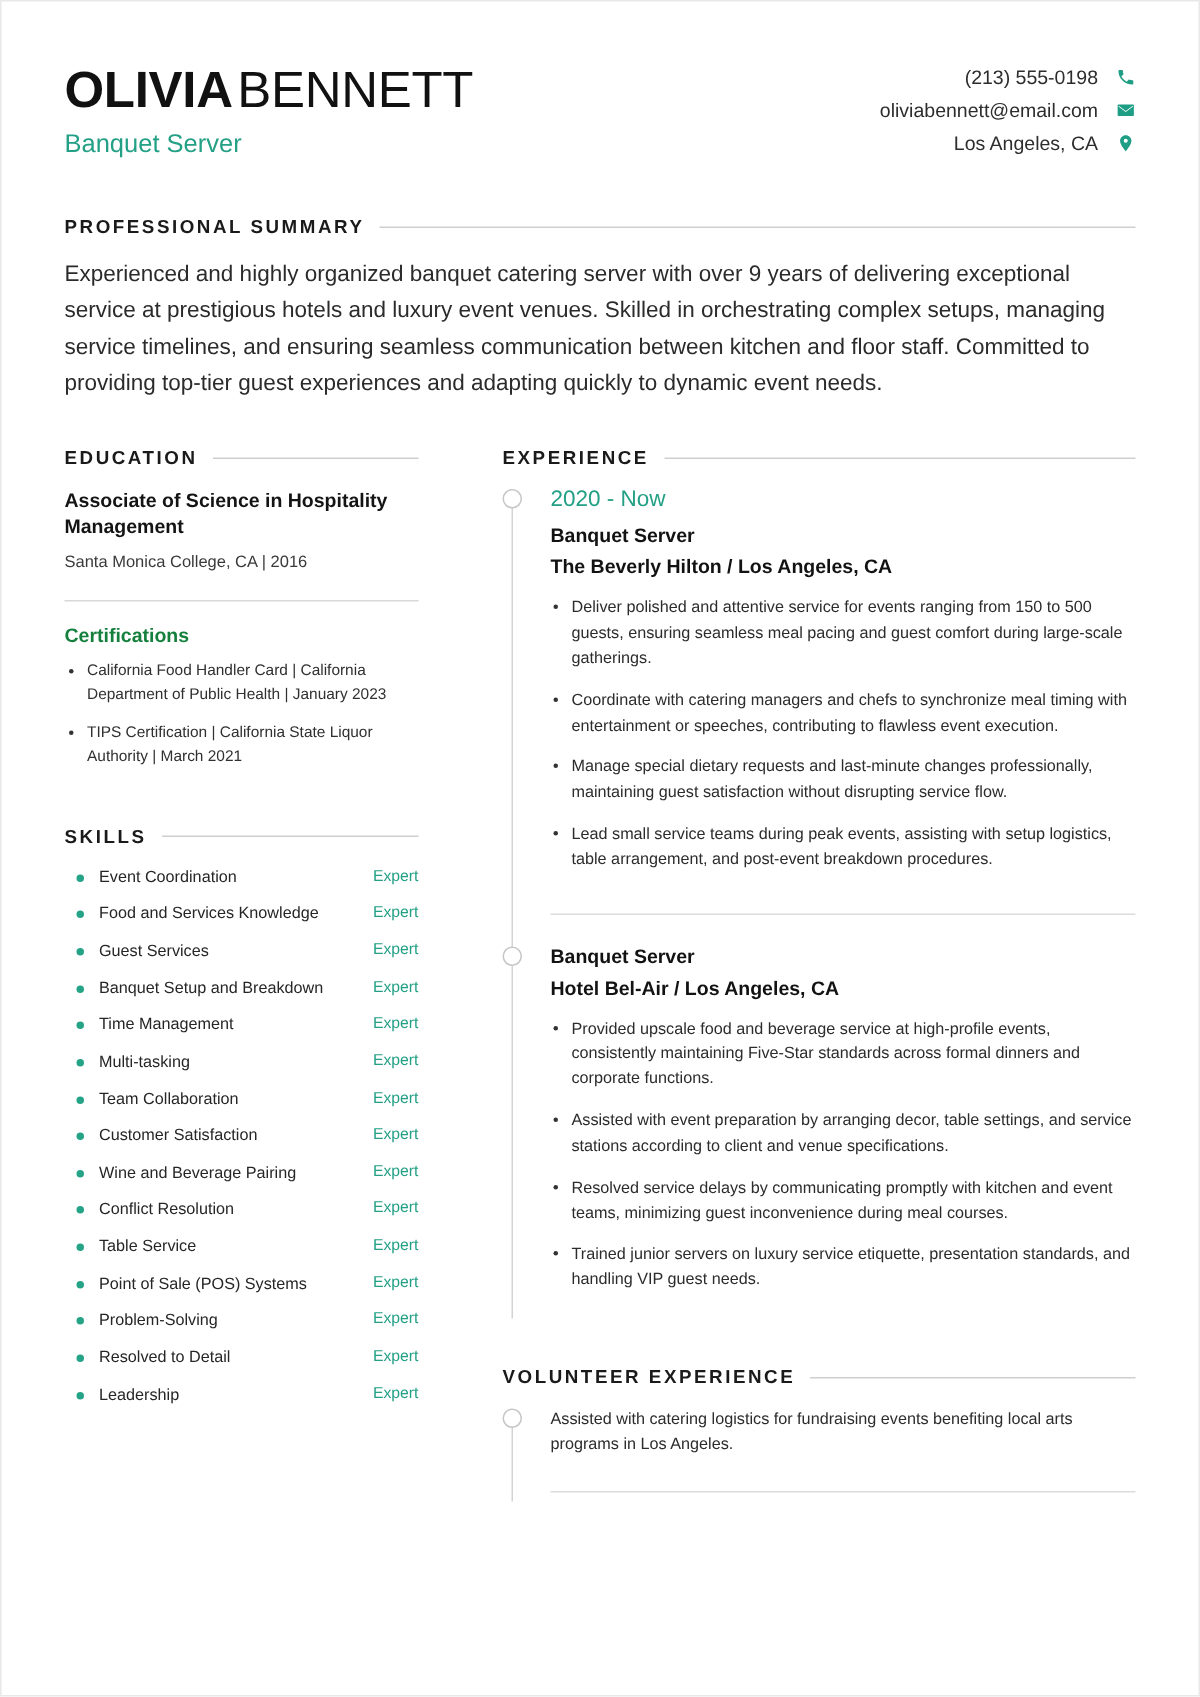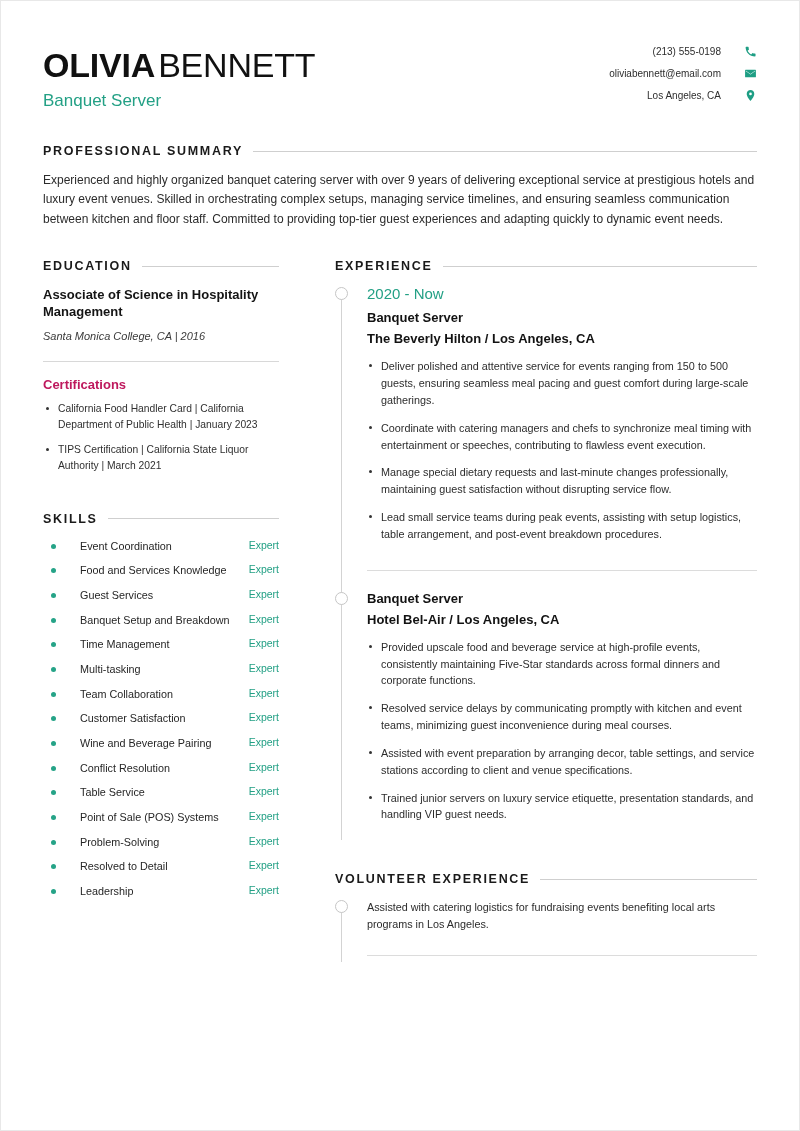--- a/index.html
+++ b/index.html
@@ -19,21 +19,21 @@
     background: #ffffff;
     border: 1px solid #e8e8e8;
     padding: 34px 42px 0 42px;
     position: relative;
   }
 
   
   .header {
     display: flex;
     justify-content: space-between;
-    align-items: flex-end;
+    align-items: flex-start;
     padding-top: 4px;
   }
   .name-block { padding-top: 2px; }
   .name {
     font-size: 34px;
     letter-spacing: -0.2px;
     line-height: 1.12;
     color: #111111;
     white-space: nowrap;
   }
@@ -44,23 +44,23 @@
     color: #23a085;
     margin-top: 7px;
     font-weight: 400;
   }
 
   .contact { padding-top: 6px; }
   .contact-row {
     display: flex;
     align-items: center;
     justify-content: flex-end;
-    gap: 23px;
+    gap: 12px;
     margin-bottom: 9px;
-    font-size: 10px;
+    font-size: 13px;
     color: #2d2d2d;
   }
   .contact-row .c-text { line-height: 1; }
   .c-icon {
     width: 13px; height: 13px;
     display: inline-flex;
     align-items: center;
     justify-content: center;
     flex: 0 0 13px;
   }
@@ -82,21 +82,21 @@
   }
   .sec-head .rule {
     flex: 1 1 auto;
     height: 1px;
     background: #cfcfcf;
   }
 
   
   .summary-sec { margin-top: 33px; }
   .summary-text {
-    font-size: 12px;
+    font-size: 15px;
     line-height: 1.62;
     color: #2b2b2b;
   }
 
   
   .cols {
     display: flex;
     margin-top: 30px;
     align-items: flex-start;
   }
@@ -109,32 +109,31 @@
     font-size: 13px;
     font-weight: 700;
     line-height: 1.32;
     color: #141414;
     margin-bottom: 8px;
   }
   .edu-meta {
     font-size: 11px;
     color: #3a3a3a;
     line-height: 1.4;
-    font-style: italic;
   }
   .divider {
     height: 1px;
     background: #d8d8d8;
     margin: 17px 0 15px 0;
   }
 
   .sub-head {
     font-size: 13px;
     font-weight: 700;
-    color: #be185d;
+    color: #15803d;
     margin-bottom: 9px;
   }
   .cert-list { list-style: none; }
   .cert-item {
     position: relative;
     padding-left: 15px;
     font-size: 10.3px;
     line-height: 1.55;
     color: #303030;
     margin-bottom: 9px;
@@ -153,21 +152,21 @@
   .skill-row {
     display: flex;
     align-items: flex-start;
     justify-content: space-between;
     margin-bottom: 9px;
     gap: 8px;
   }
   .skill-left {
     display: flex;
     align-items: flex-start;
-    gap: 24px;
+    gap: 10px;
     flex: 1 1 auto;
     padding-left: 8px;
   }
   .skill-dot {
     width: 5px; height: 5px;
     border-radius: 50%;
     background: #25a387;
     flex: 0 0 5px;
     margin-top: 5px;
   }
@@ -474,22 +473,22 @@
           </div>
 
           <div class="exp-sep"></div>
 
           <div class="tl-item">
             <span class="tl-dot"></span>
             <div class="tl-role">Banquet Server</div>
             <div class="tl-org">Hotel Bel-Air / Los Angeles, CA</div>
             <ul class="bullets">
               <li>Provided upscale food and beverage service at high-profile events, consistently maintaining Five-Star standards across formal dinners and corporate functions.</li>
+              <li>Assisted with event preparation by arranging decor, table settings, and service stations according to client and venue specifications.</li>
               <li>Resolved service delays by communicating promptly with kitchen and event teams, minimizing guest inconvenience during meal courses.</li>
-              <li>Assisted with event preparation by arranging decor, table settings, and service stations according to client and venue specifications.</li>
               <li>Trained junior servers on luxury service etiquette, presentation standards, and handling VIP guest needs.</li>
             </ul>
           </div>
         </div>
       </div>
 
       <div class="vol-sec">
         <div class="sec-head">
           <span class="t">VOLUNTEER EXPERIENCE</span>
           <span class="rule"></span>

